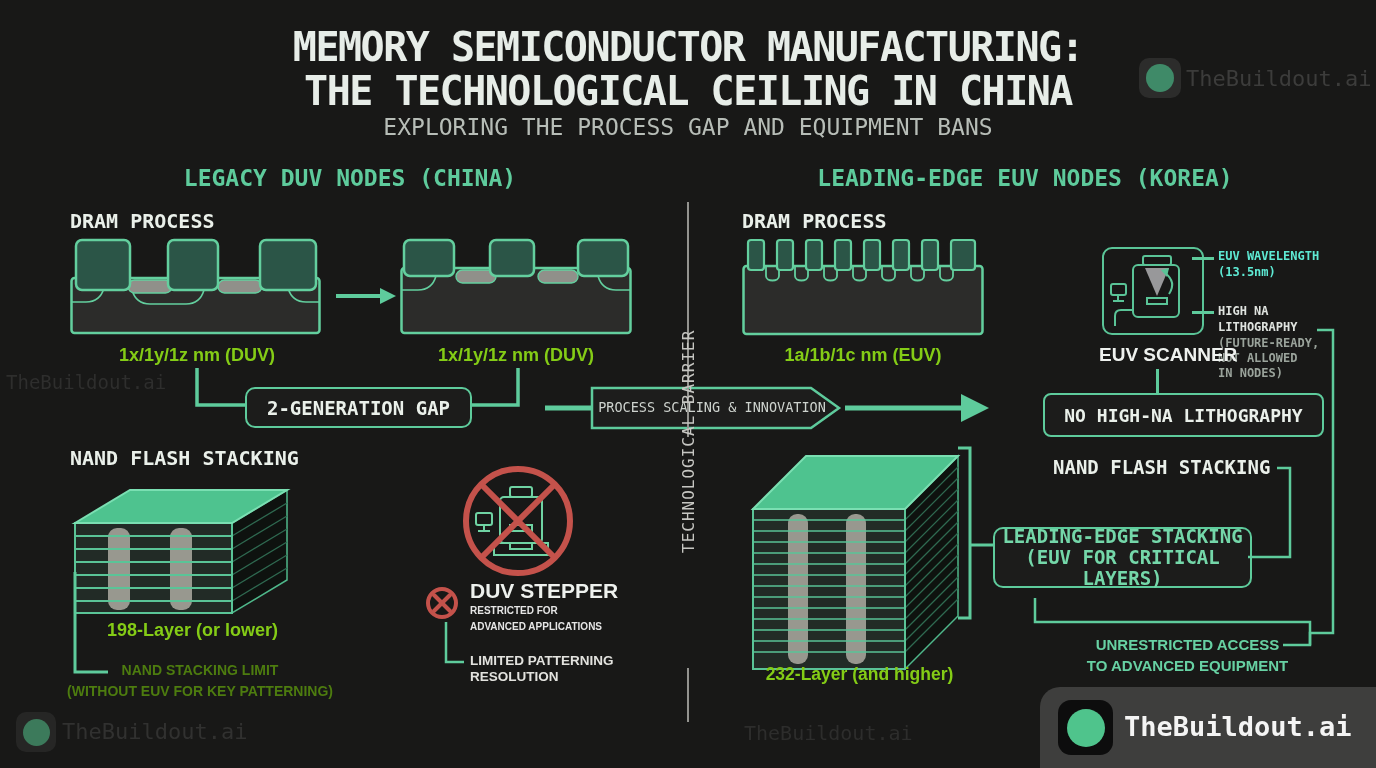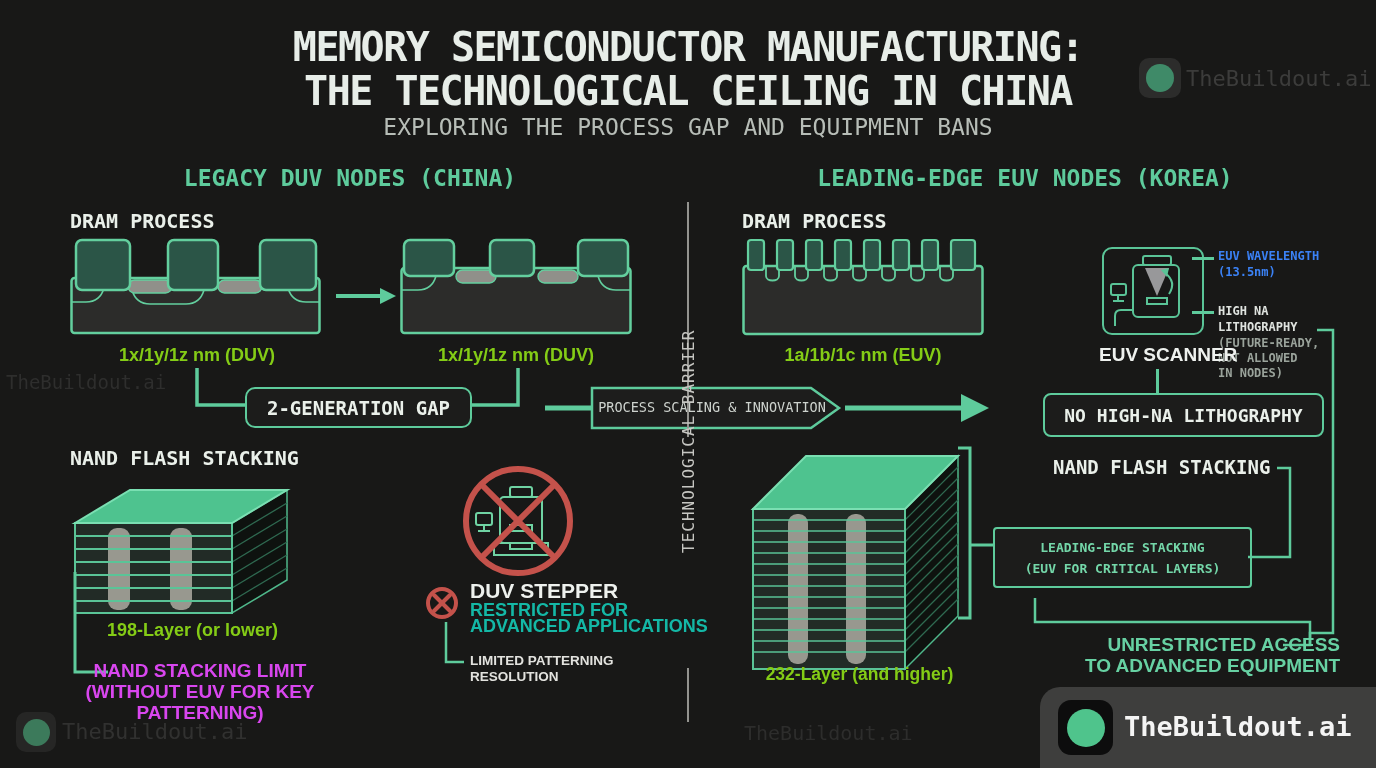--- a/index.html
+++ b/index.html
@@ -103,21 +103,21 @@
     <line x1="5" y1="110" x2="162" y2="110" stroke="#5ac497" stroke-width="1.8"></line>
     <line x1="5" y1="123" x2="162" y2="123" stroke="#5ac497" stroke-width="1.8"></line>
     <polygon points="5,45 60,12 217,12 162,45" fill="#4ec38f" stroke="#7adfb2" stroke-width="2"></polygon>
   </svg>
 
   <div class="abs chiplabel ctr" style="left:70px;top:620px;width:245px;">198-Layer (or lower)</div>
 
   <svg class="abs" style="left:60px;top:570px;" width="50" height="110" viewBox="0 0 50 110">
     <path d="M15 2 V102 H48" fill="none" stroke="#5ecb9c" stroke-width="3"></path>
   </svg>
-  <div class="abs pre ctr sans" style="left:25px;top:660px;width:350px;font-weight:bold;font-size:19px;line-height:21px;color:#d946ef;">NAND STACKING LIMIT
+  <div class="abs pre ctr sans" style="left:25px;top:660px;width:350px;font-weight:bold;font-size:14px;line-height:21px;color:#4d7c0f;">NAND STACKING LIMIT
 (WITHOUT EUV FOR KEY PATTERNING)</div>
 
   <svg class="abs" style="left:543px;top:384px;" width="447" height="48" viewBox="0 0 447 48">
     <line x1="2" y1="24" x2="49" y2="24" stroke="#5ecb9c" stroke-width="5"></line>
     <polygon points="49,4 268,4 296,24 268,44 49,44" fill="#1d1d1c" stroke="#5ecb9c" stroke-width="2.5"></polygon>
     <line x1="302" y1="24" x2="420" y2="24" stroke="#5ecb9c" stroke-width="5"></line>
     <polygon points="418,10 446,24 418,38" fill="#5ecb9c"></polygon>
   </svg>
   <div class="abs ctr" style="left:596px;top:399px;width:232px;font-size:13.5px;color:#ced3ce;white-space:nowrap;">PROCESS SCALING &amp; INNOVATION</div>
 
@@ -141,21 +141,21 @@
     <line x1="22" y1="22" x2="94" y2="94" stroke="#c4524b" stroke-width="6" stroke-linecap="round"></line>
     <line x1="94" y1="22" x2="22" y2="94" stroke="#c4524b" stroke-width="6" stroke-linecap="round"></line>
   </svg>
 
   <svg class="abs" style="left:424px;top:585px;" width="36" height="36" viewBox="0 0 36 36">
     <circle cx="18" cy="18" r="14" fill="none" stroke="#c4524b" stroke-width="4"></circle>
     <line x1="10" y1="10" x2="26" y2="26" stroke="#c4524b" stroke-width="4" stroke-linecap="round"></line>
     <line x1="26" y1="10" x2="10" y2="26" stroke="#c4524b" stroke-width="4" stroke-linecap="round"></line>
   </svg>
   <div class="abs sans" style="left:470px;top:579px;font-weight:bold;font-size:21px;color:#eef1ee;">DUV STEPPER</div>
-  <div class="abs pre sans" style="left:470px;top:603px;font-weight:bold;font-size:18px;line-height:15.5px;color:#14b8a6;">RESTRICTED FOR
+  <div class="abs pre sans" style="left:470px;top:603px;font-weight:bold;font-size:10px;line-height:15.5px;color:#e5e5e5;">RESTRICTED FOR
 ADVANCED APPLICATIONS</div>
   <svg class="abs" style="left:438px;top:620px;" width="30" height="50" viewBox="0 0 30 50">
     <path d="M8 2 V42 H26" fill="none" stroke="#5ecb9c" stroke-width="2.5"></path>
   </svg>
   <div class="abs pre sans" style="left:470px;top:653px;font-weight:bold;font-size:13.5px;line-height:16px;color:#e2e2de;">LIMITED PATTERNING
 RESOLUTION</div>
 
   <div class="abs sechead" style="left:742px;top:209px;">DRAM PROCESS</div>
 
   <svg class="abs" style="left:742px;top:238px;" width="242" height="100" viewBox="0 0 242 100">
@@ -193,21 +193,21 @@
       <rect x="42" y="10" width="28" height="9" rx="2"></rect>
       <rect x="46" y="52" width="20" height="6"></rect>
       <path d="M32 64 H20 Q14 64 14 70 V80"></path>
       <path d="M68 48 Q76 36 64 27"></path>
     </g>
     <polygon points="44,22 68,22 56,50" fill="#98989a"></polygon>
     <polygon points="60,24 68,22 66,31" fill="#5ac497"></polygon>
   </svg>
   <div class="abs gline" style="left:1192px;top:257px;width:22px;height:2.5px;"></div>
   <div class="abs gline" style="left:1192px;top:311px;width:22px;height:2.5px;"></div>
-  <div class="abs pre" style="left:1218px;top:249px;font-weight:bold;font-size:12px;line-height:15.5px;color:#3b82f6;">EUV WAVELENGTH
+  <div class="abs pre" style="left:1218px;top:249px;font-weight:bold;font-size:12px;line-height:15.5px;color:#5eead4;">EUV WAVELENGTH
 (13.5nm)</div>
   <div class="abs pre" style="left:1218px;top:304px;font-weight:bold;font-size:12px;line-height:15.5px;color:#dfe3df;">HIGH NA
 LITHOGRAPHY</div>
   <div class="abs pre dim" style="left:1218px;top:336px;font-weight:bold;font-size:12px;line-height:15px;">(FUTURE-READY,
 NOT ALLOWED
 IN NODES)</div>
   <div class="abs sans" style="left:1099px;top:344px;font-weight:bold;font-size:19px;color:#eef1ee;">EUV SCANNER</div>
 
   <div class="abs gline" style="left:1156px;top:369px;width:2.5px;height:24px;"></div>
 
@@ -254,36 +254,36 @@
     </g>
     <polygon points="5,65 58,12 210,12 157,65" fill="#4ec38f" stroke="#7adfb2" stroke-width="2"></polygon>
   </svg>
 
   <div class="abs chiplabel ctr" style="left:752px;top:652px;width:215px;font-size:17.5px;margin-top:12px;">232-Layer (and higher)</div>
 
   <svg class="abs" style="left:955px;top:444px;" width="42" height="182" viewBox="0 0 42 182">
     <path d="M3 4 H15 V174 H3 M15 101 H42" fill="none" stroke="#5ecb9c" stroke-width="3"></path>
   </svg>
 
-  <div class="abs gapbox pre ctr" style="left:993px;top:527px;width:255px;height:57px;border-radius:4px;font-size:13px;line-height:21px;color:#74d7a9;font-weight:bold;">
+  <div class="abs gapbox pre ctr" style="left:993px;top:527px;width:255px;height:57px;border-radius:10px;font-size:19px;line-height:21px;color:#74d7a9;font-weight:bold;">
     <span class="pre">LEADING-EDGE STACKING
 (EUV FOR CRITICAL LAYERS)</span>
   </div>
 
   <svg class="abs" style="left:1240px;top:460px;" width="100" height="130" viewBox="0 0 100 130">
     <path d="M37 8 H50 V97 H8" fill="none" stroke="#5ecb9c" stroke-width="2.5"></path>
   </svg>
   <svg class="abs" style="left:1270px;top:320px;" width="80" height="335" viewBox="0 0 80 335">
     <path d="M47 10 H63 V313 H40 V325 H13" fill="none" stroke="#5ecb9c" stroke-width="2.5"></path>
   </svg>
   <svg class="abs" style="left:1030px;top:595px;" width="285" height="55" viewBox="0 0 285 55">
     <path d="M5 3 V27 H280 V50" fill="none" stroke="#5ecb9c" stroke-width="2.5"></path>
   </svg>
 
-  <div class="abs pre ctr sans" style="left:1035px;top:634px;width:305px;font-weight:bold;font-size:19px;line-height:21px;color:#67d1a3;text-align:right;">UNRESTRICTED ACCESS
+  <div class="abs pre ctr sans" style="left:1035px;top:634px;width:305px;font-weight:bold;font-size:15px;line-height:21px;color:#67d1a3;">UNRESTRICTED ACCESS
 TO ADVANCED EQUIPMENT</div>
 
   <div class="abs wm-text mono" style="left:6px;top:371px;font-size:19px;color:#2e2e2d;">TheBuildout.ai</div>
 
   <div class="abs wm-sq" style="left:16px;top:712px;width:40px;height:40px;background:#262625;">
     <div class="wm-dot" style="width:27px;height:27px;background:#3c7a5b;"></div>
   </div>
   <div class="abs wm-text" style="left:62px;top:719px;font-size:22px;color:#313130;">TheBuildout.ai</div>
 
   <div class="abs wm-text" style="left:744px;top:721px;font-size:20px;color:#2d2d2c;">TheBuildout.ai</div>

